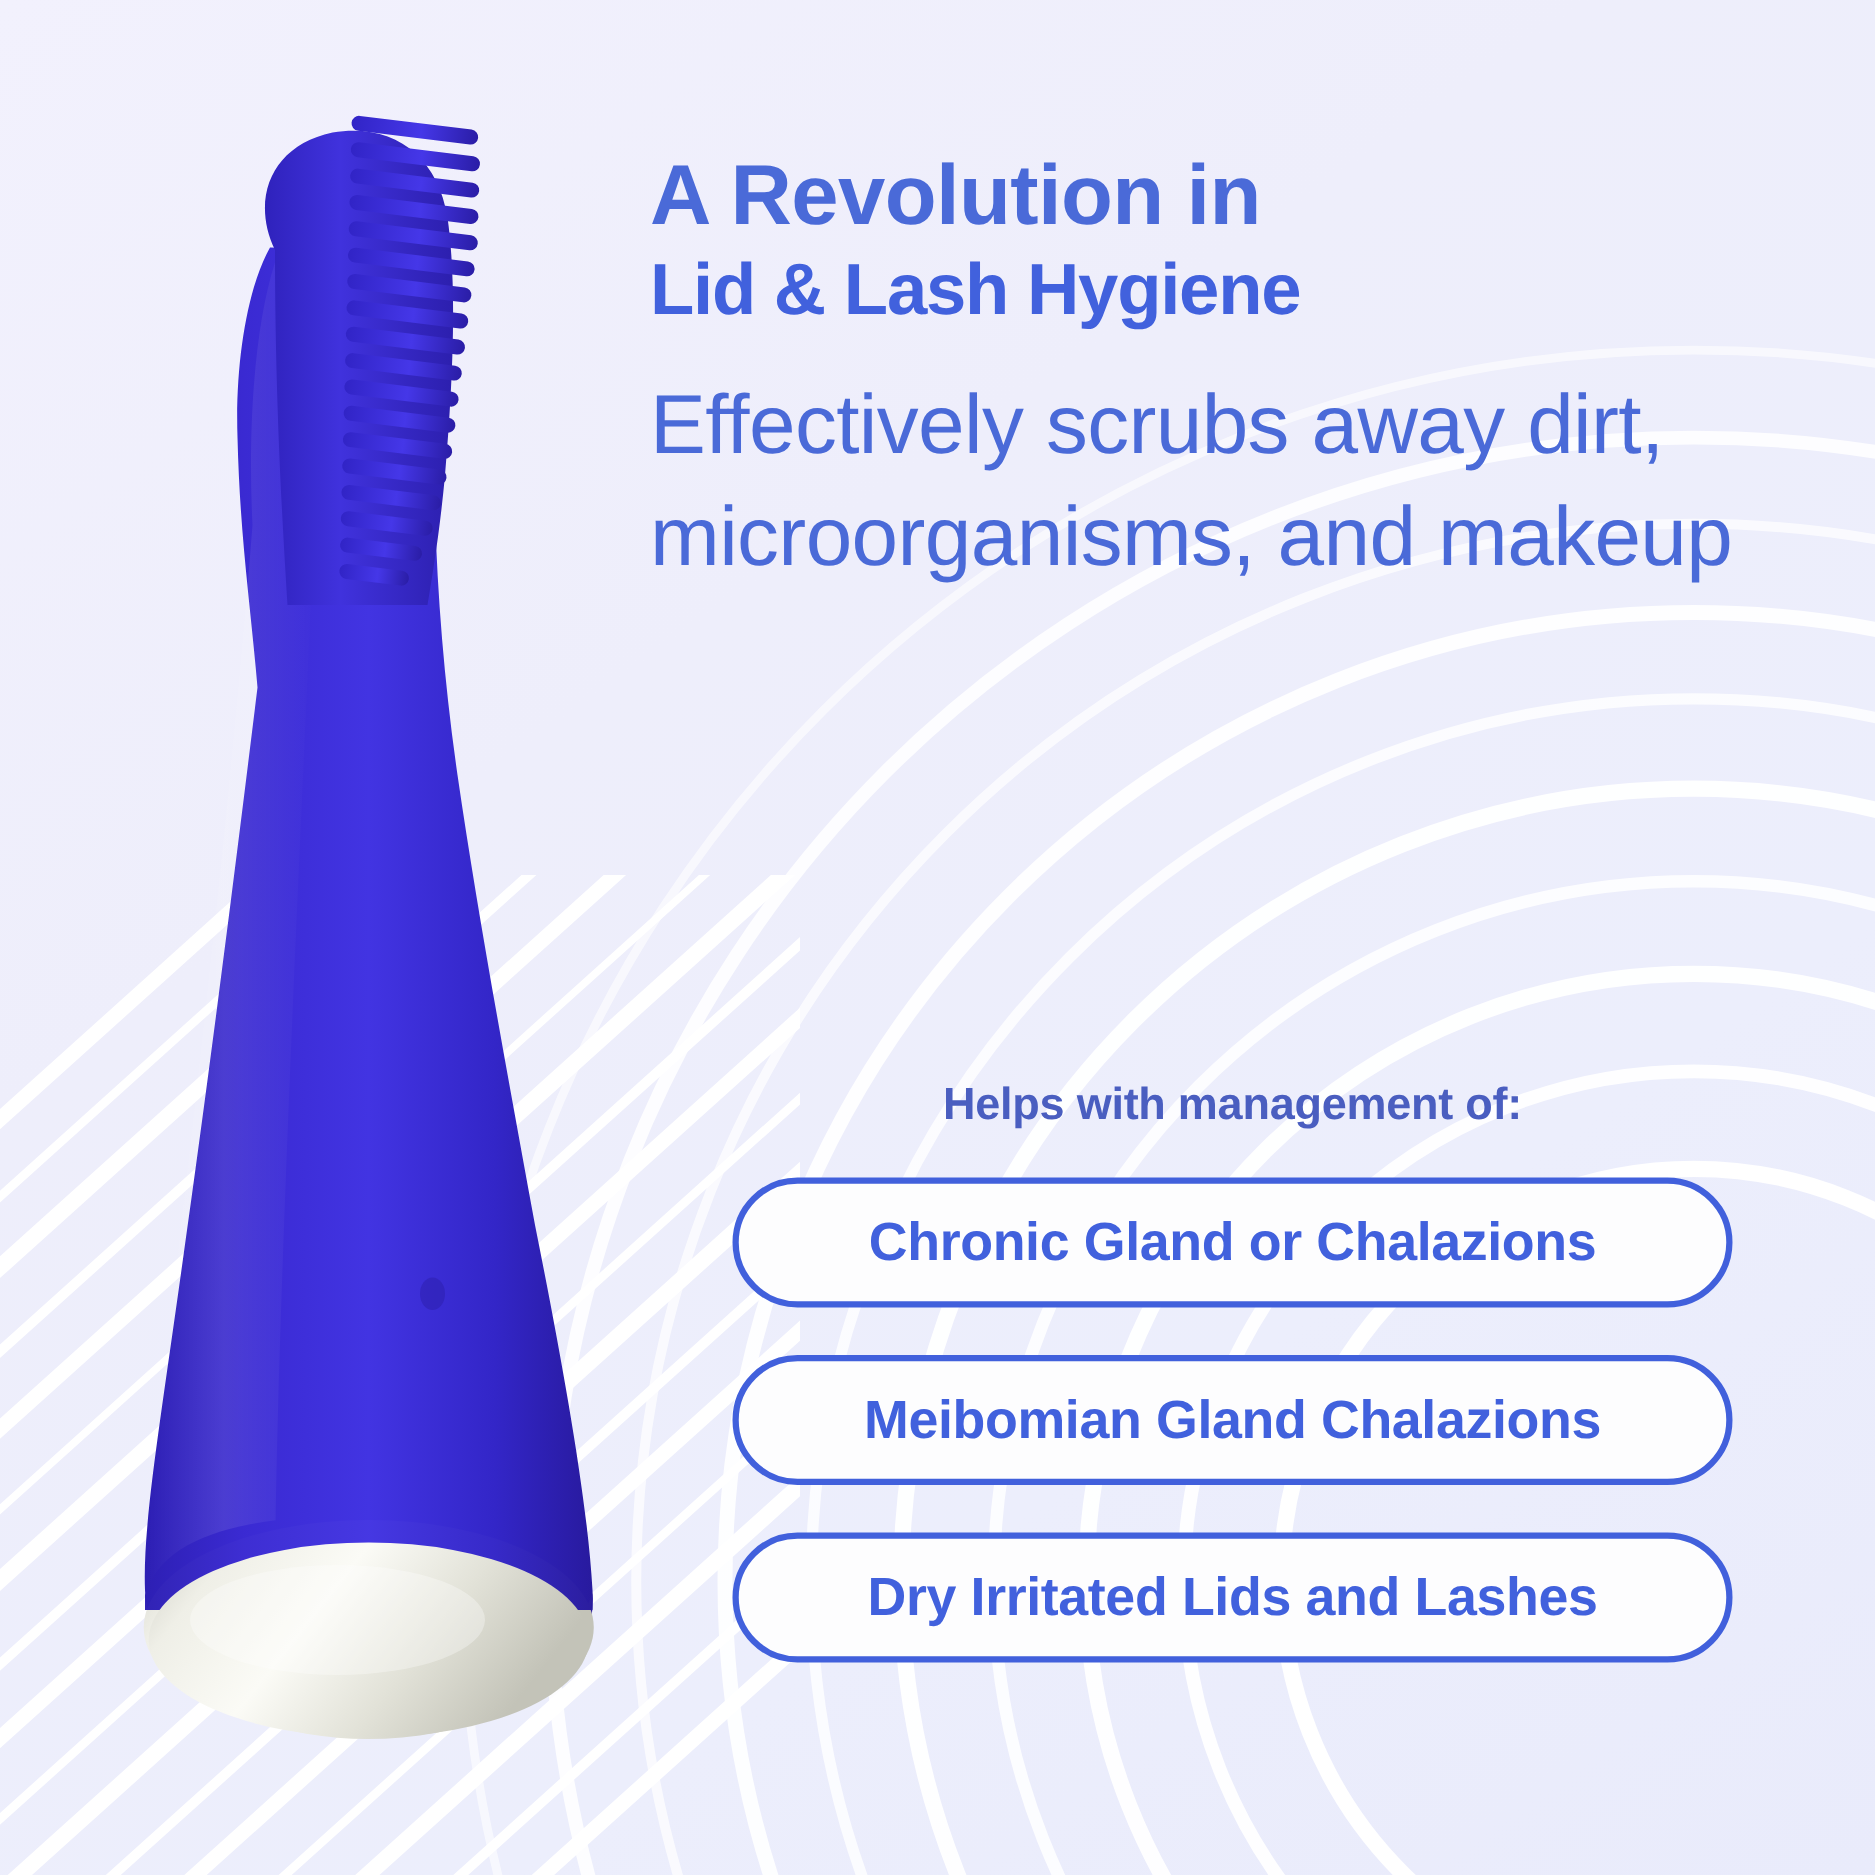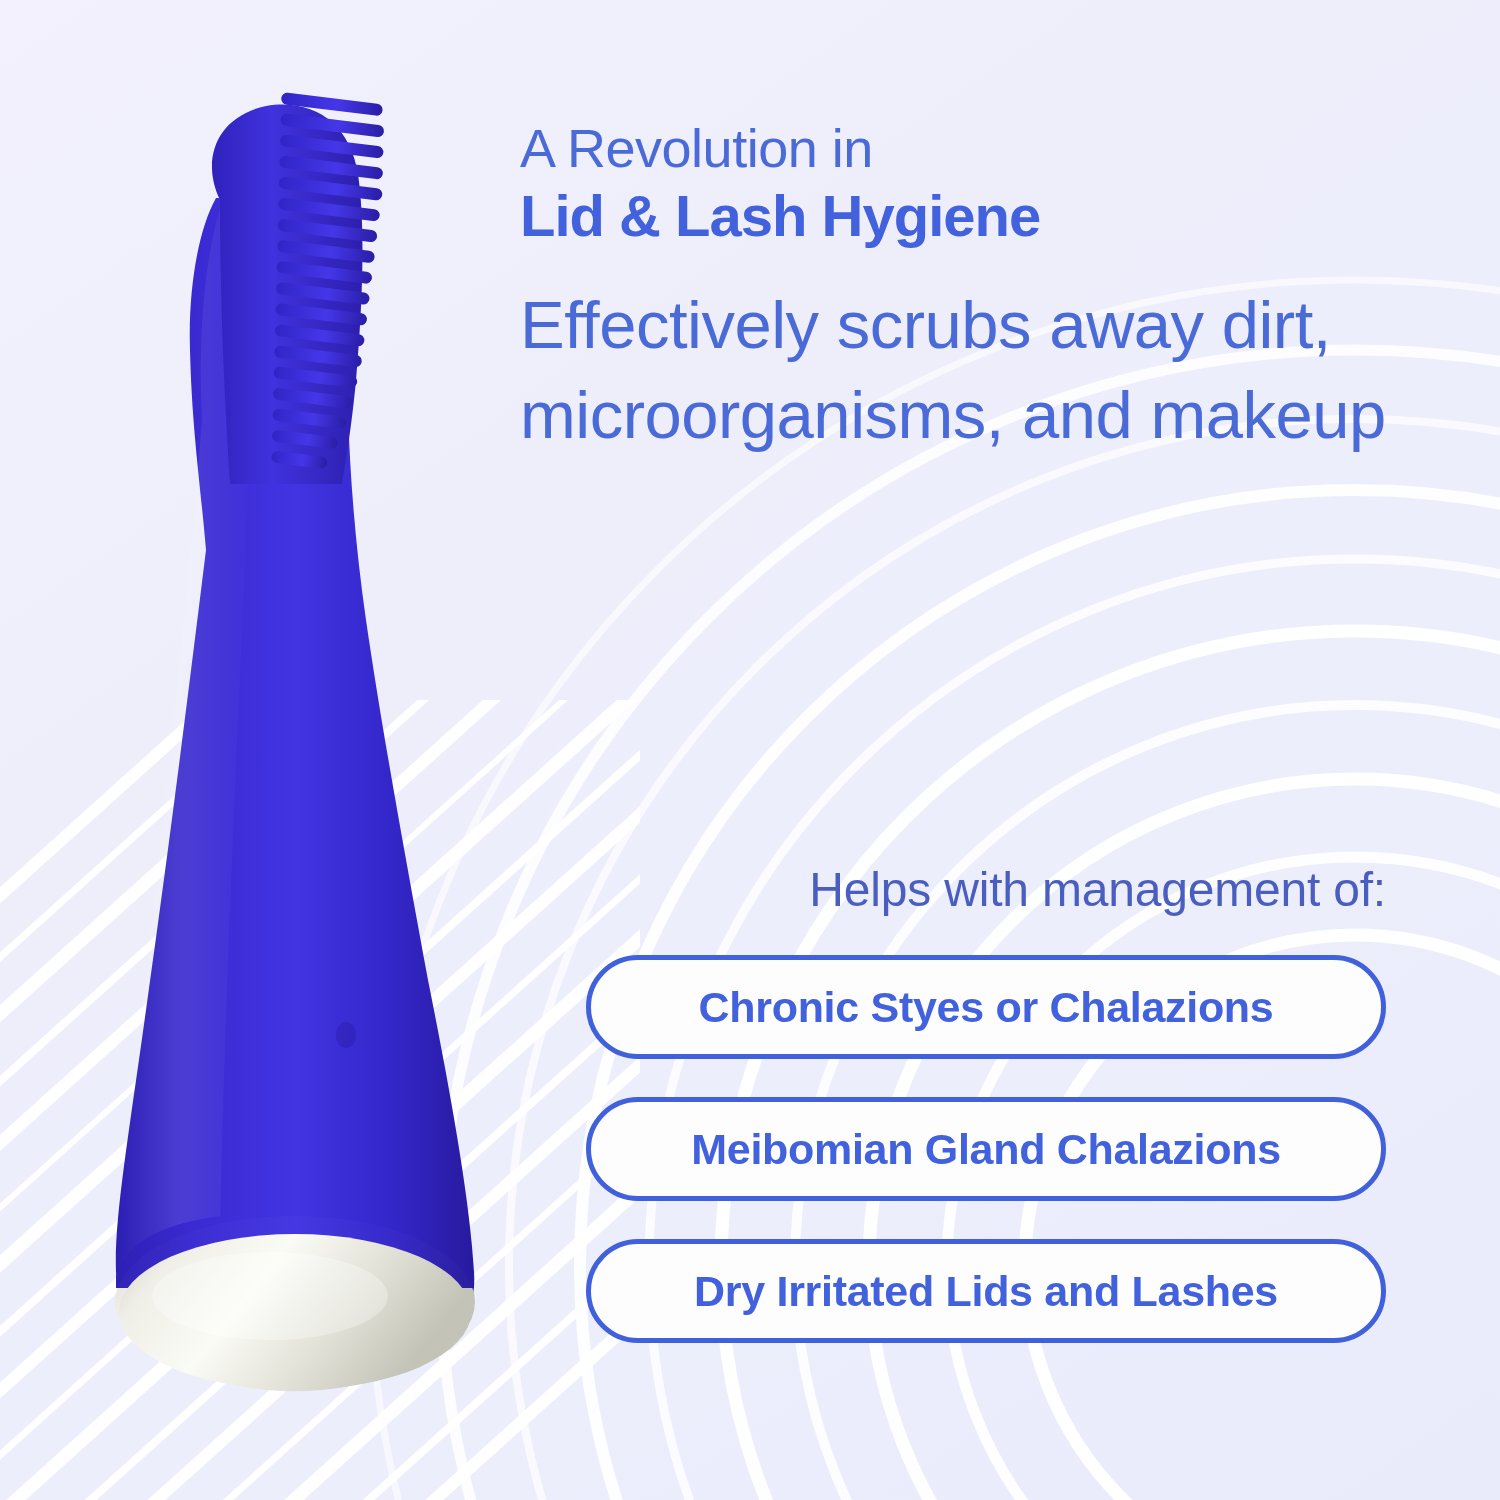--- a/index.html
+++ b/index.html
@@ -35,22 +35,22 @@
   #product svg { display: block; width: 100%; height: 100%; }
 
   
   #copy {
     position: absolute;
     left: 520px;
     top: 118px;
     width: 920px;
   }
   .headline-thin {
-    font-size: 54px;
-    font-weight: 400;
+    font-size: 68px;
+    font-weight: 700;
     letter-spacing: -0.5px;
     line-height: 1.12;
     color: #4a6ad8;
     margin: 0;
     white-space: nowrap;
   }
   .headline-bold {
     font-size: 58px;
     font-weight: 700;
     letter-spacing: -1px;
@@ -71,23 +71,23 @@
 
   
   #lower {
     position: absolute;
     left: 586px;
     top: 862px;
     width: 800px;
   }
   .helps-label {
     margin: 0 0 38px 0;
-    text-align: right;
-    font-size: 48px;
-    font-weight: 400;
+    text-align: center;
+    font-size: 36px;
+    font-weight: 700;
     letter-spacing: -0.2px;
     color: #4a5ec0;
   }
   .pill {
     box-sizing: border-box;
     height: 104px;
     margin-bottom: 38px;
     border: 5px solid #4160dc;
     border-radius: 60px;
     background: #fdfdfe;
@@ -267,21 +267,21 @@
   <div id="copy">
     <h1 class="headline-thin">A Revolution in</h1>
     <h2 class="headline-bold">Lid &amp; Lash Hygiene</h2>
     <p class="subcopy">Effectively scrubs away dirt, microorganisms, and makeup</p>
   </div>
 
   <div id="lower">
     <p class="helps-label">Helps with management of:</p>
 
     <div class="pill">
-      <span>Chronic Styes or Chalazions</span>
+      <span>Chronic Gland or Chalazions</span>
     </div>
     <div class="pill">
       <span>Meibomian Gland Chalazions</span>
     </div>
     <div class="pill">
       <span>Dry Irritated Lids and Lashes</span>
     </div>
   </div>
 
 </div>

